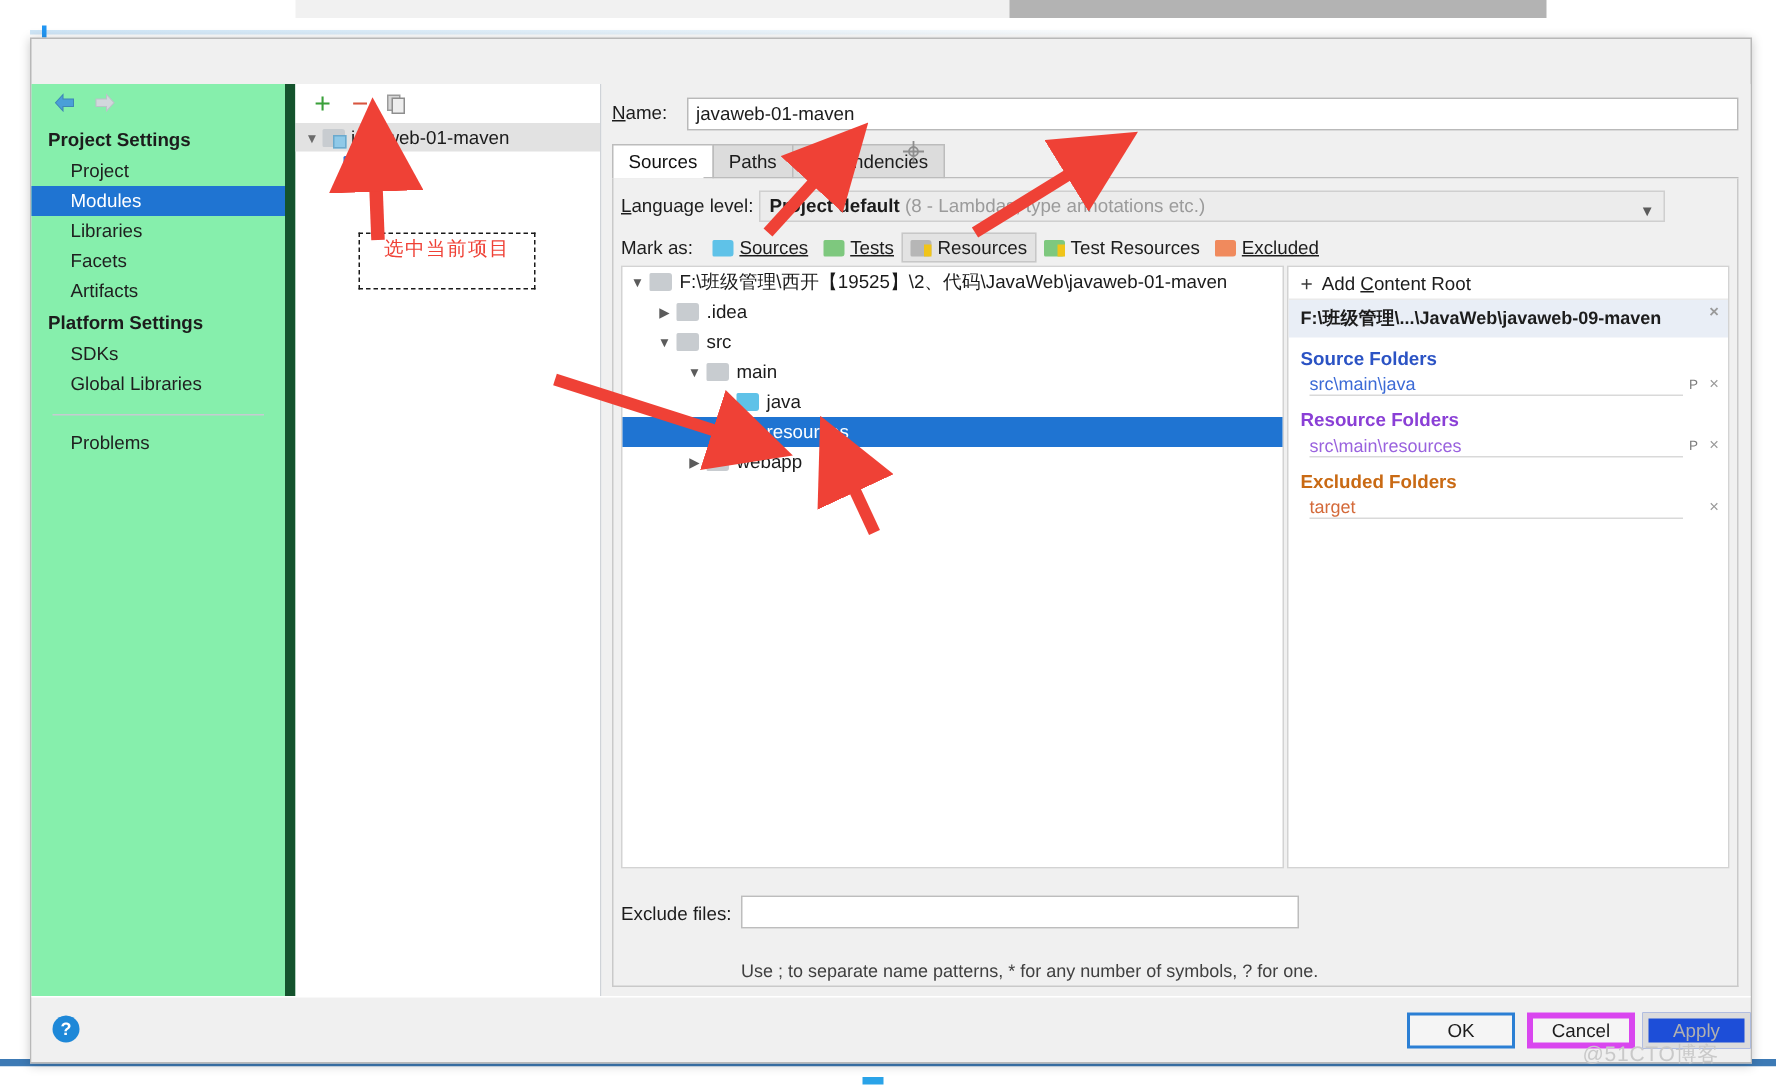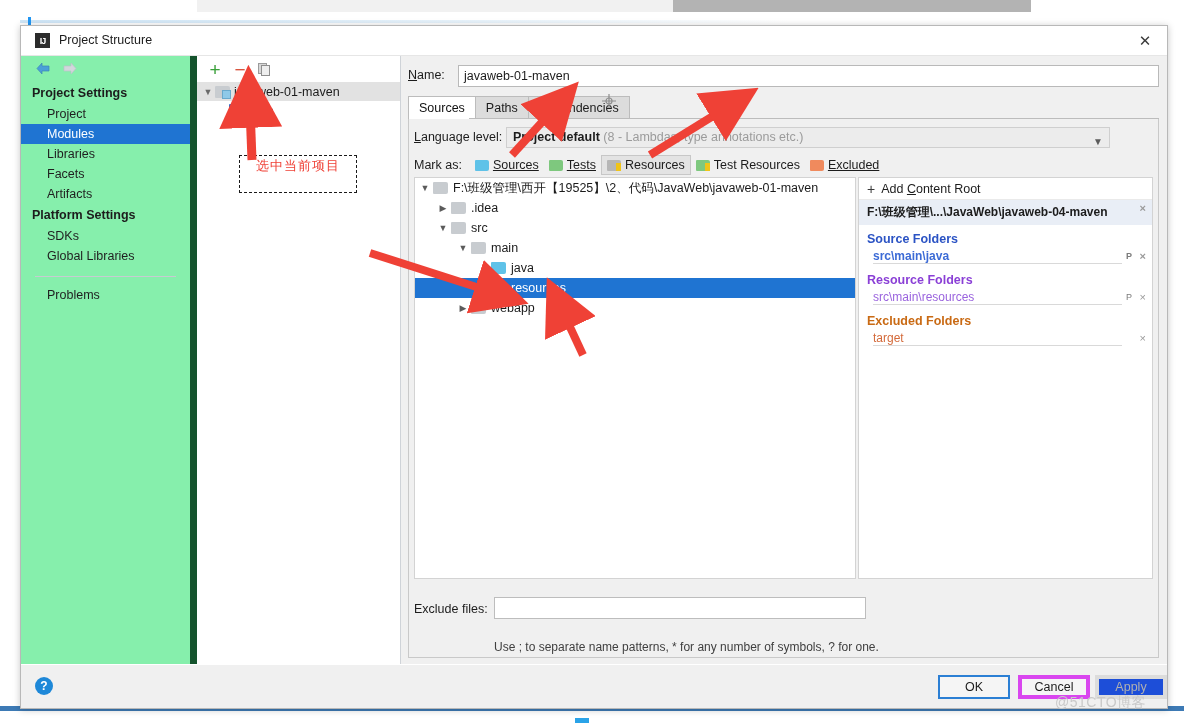--- a/index.html
+++ b/index.html
@@ -180,21 +180,21 @@
   .root-path {
     background:#e9eef6; font-size:12px; font-weight:bold; color:#1c1c1c;
     padding:4px 8px; position:relative; white-space:nowrap; overflow:hidden;
   }
   .grp-title { font-size:12.5px; font-weight:bold; padding:7px 8px 2px 8px; }
   .grp-src  { color:#2b53c4; }
   .grp-res  { color:#8a3fd6; }
   .grp-exc  { color:#c96a14; }
   .grp-item { font-size:12px; padding:1px 8px 3px 14px; position:relative; white-space:nowrap;}
   .grp-item .ln { position:absolute; left:14px; right:30px; bottom:2px; height:1px; background:#d9d9d9;}
-  .it-src { color:#3c6bd6;font-weight:bold; }
+  .it-src { color:#3c6bd6; }
   .it-res { color:#9a63de; }
   .it-exc { color:#d46a3a; }
   .row-close { position:absolute; right:6px; top:2px; font-size:11px; color:#9a9a9a;}
   .row-pfx   { position:absolute; right:20px; top:3px; font-size:9px; color:#7b7b7b;}
 
   
   .exc-row { position:absolute; left:5px; bottom:36px; right:5px; height:24px;}
   .exc-lbl { position:absolute; left:0; top:5px; font-size:12.5px; color:#1c1c1c;}
   .exc-input { position:absolute; left:80px; width:372px; top:0; height:22px; background:#ffffff; border:1px solid #bdbdbd;}
   .exc-hint { position:absolute; left:85px; bottom:2px; width:420px; font-size:12px; color:#404040; line-height:15px;}
@@ -233,25 +233,20 @@
   <div class="bd-caret"></div>
   <div class="bd-left-edge"></div>
   <div class="bd-left-dot"></div>
   <div class="bd-bottom-bar"></div>
   <div class="bd-bottom-bar2"></div>
   <div class="bd-blue-tick"></div>
 </div>
 
 <div id="dialog">
 
-  <div class="titlebar">
-    <div class="title-ico">IJ</div>
-    <div class="title-text">Project Structure</div>
-    <div class="title-close">✕</div>
-  </div>
 
   <div class="dlg-body">
 
     <div class="nav-col">
       <div class="nav-arrows">
         <div class="arrow back">
           <svg width="17" height="15" viewBox="0 0 17 15">
               <path d="M7 2 L2 7.5 L7 13 L7 10 L14 10 L14 5 L7 5 Z" fill="#4a9fd8" stroke="#3e86b6" stroke-width="0.7"></path>
             </svg>
         </div>
@@ -403,21 +398,21 @@
             </div>
           </div>
 
           <div class="roots-pane">
             <div class="roots-hdr">
               <span class="pl">+</span>
               <span>Add <span class="u">C</span>ontent Root</span>
             </div>
 
             <div class="root-path">
-              <span>F:\班级管理\...\JavaWeb\javaweb-04-maven</span>
+              <span>F:\班级管理\...\JavaWeb\javaweb-09-maven</span>
               <span class="row-close">×</span>
             </div>
 
             <div class="grp-title grp-src">Source Folders</div>
             <div class="grp-item it-src">
               <span>src\main\java</span>
               <span class="ln"></span>
               <span class="row-pfx">P</span>
               <span class="row-close">×</span>
             </div>

